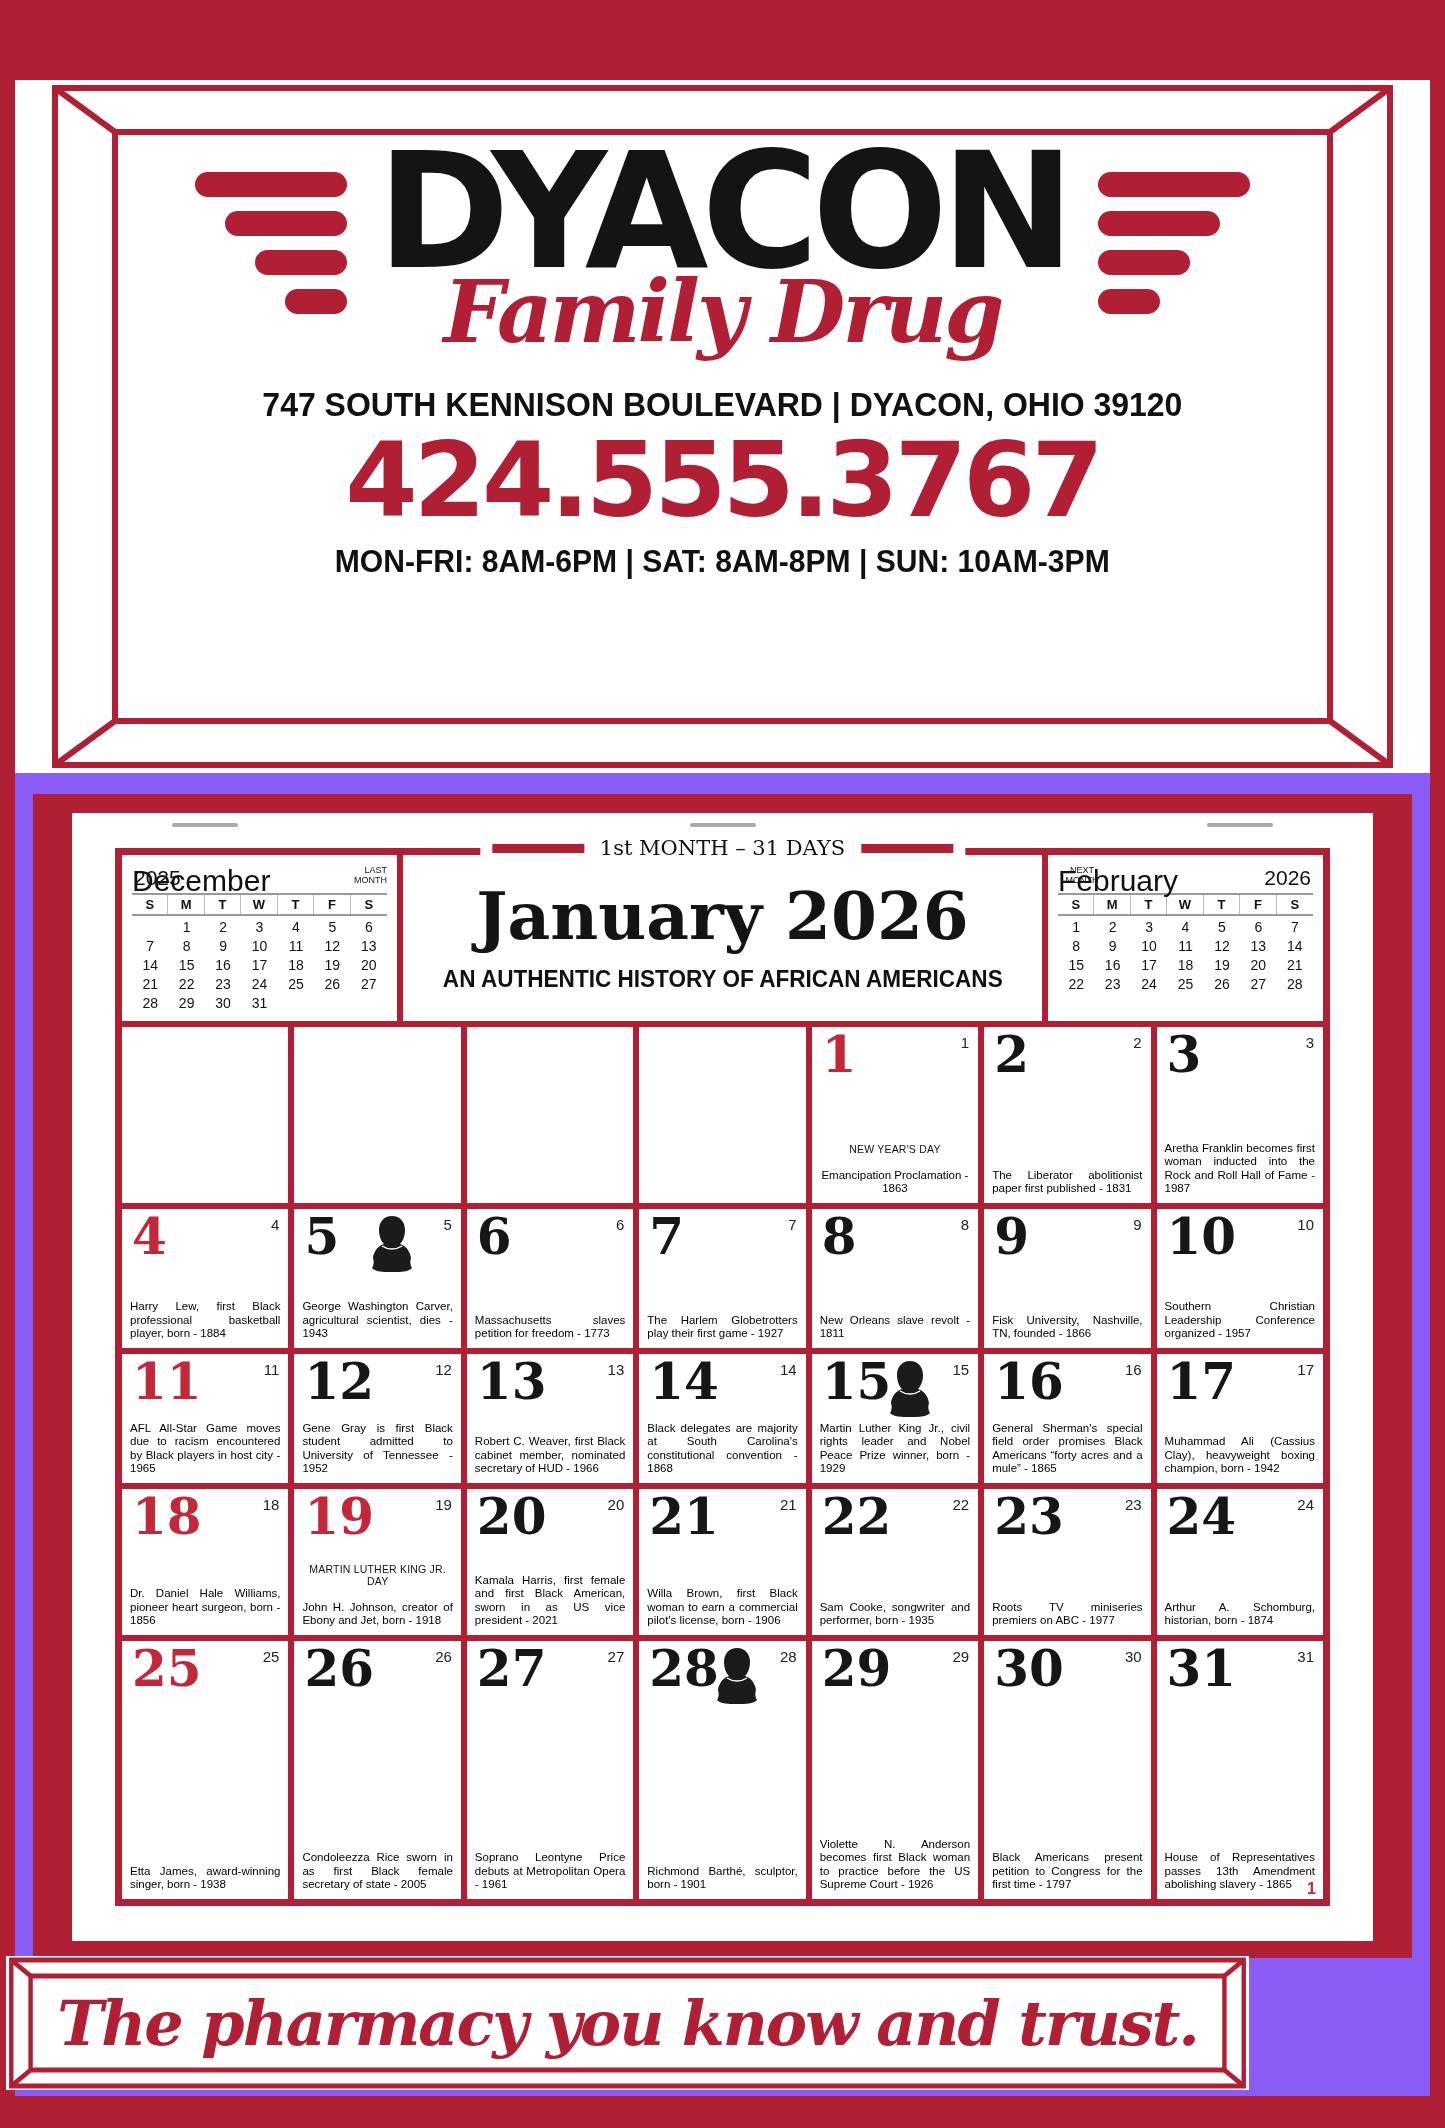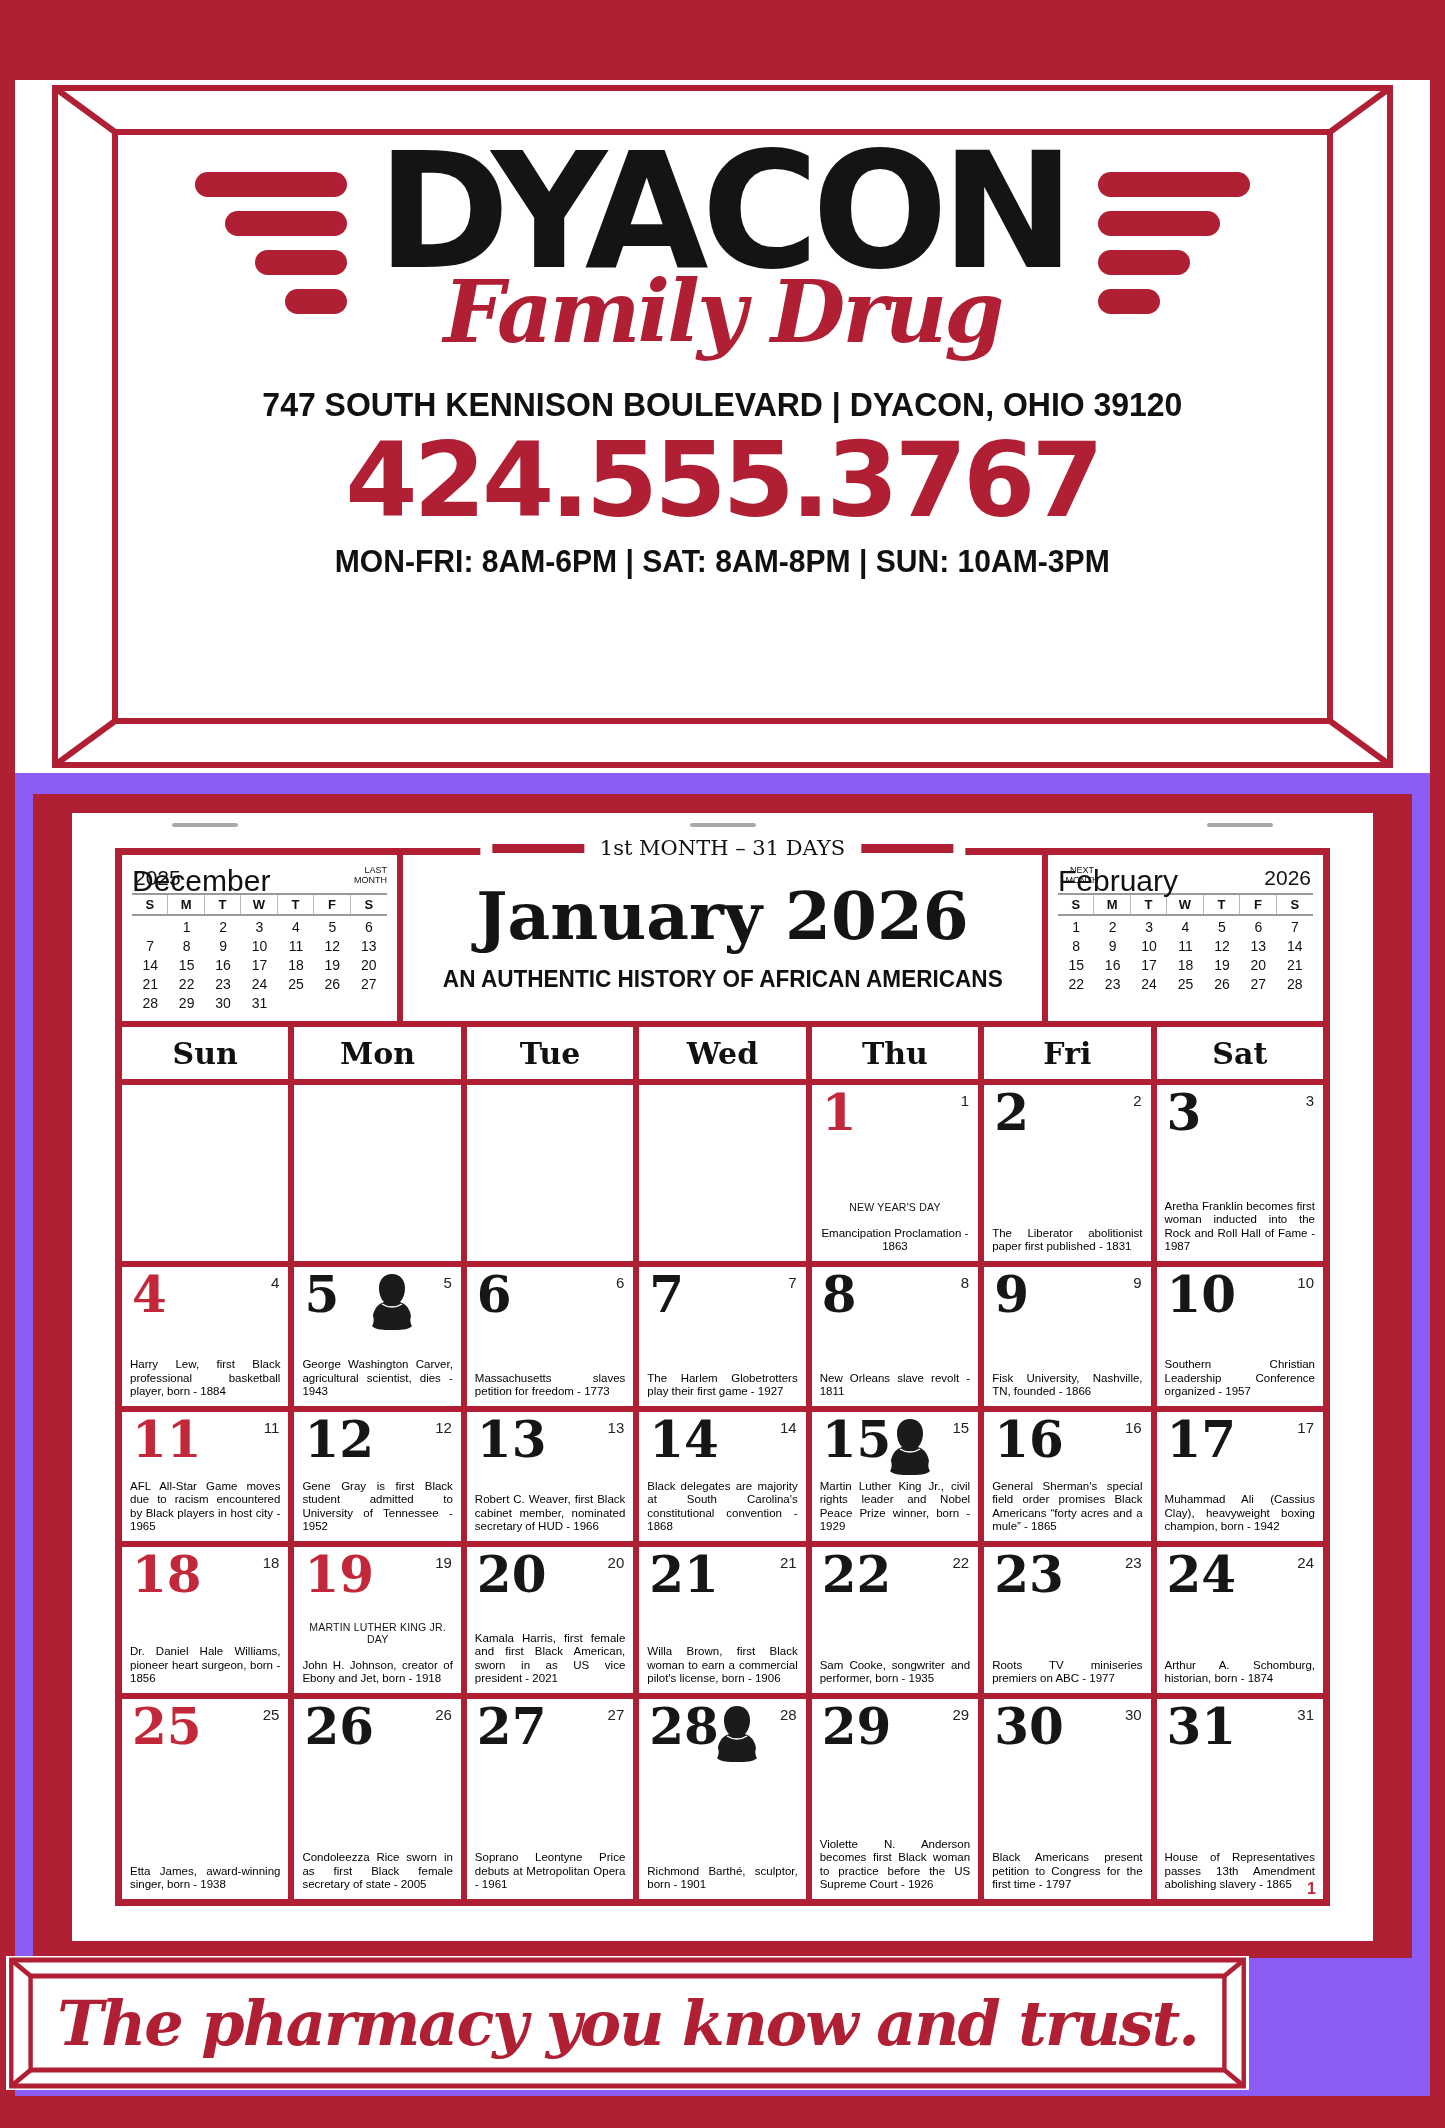--- a/index.html
+++ b/index.html
@@ -247,29 +247,20 @@
                 <div class="">23</div>
                 <div class="">24</div>
                 <div class="">25</div>
                 <div class="">26</div>
                 <div class="">27</div>
                 <div class="">28</div>
               </div>
           </div>
         </div>
 
-        <div class="dow-row" id="dow-row">
-            <div class="">Sun</div>
-            <div class="">Mon</div>
-            <div class="">Tue</div>
-            <div class="">Wed</div>
-            <div class="">Thu</div>
-            <div class="">Fri</div>
-            <div class="">Sat</div>
-          </div>
         <div class="weeks" id="weeks">
             <div class="week-row">
               <div class="cell"></div>
               <div class="cell"></div>
               <div class="cell"></div>
               <div class="cell"></div>
               <div class="cell">
                 <div class="daynum red">1</div>
                 <div class="corner">1</div>
                 <div class="factwrap">

